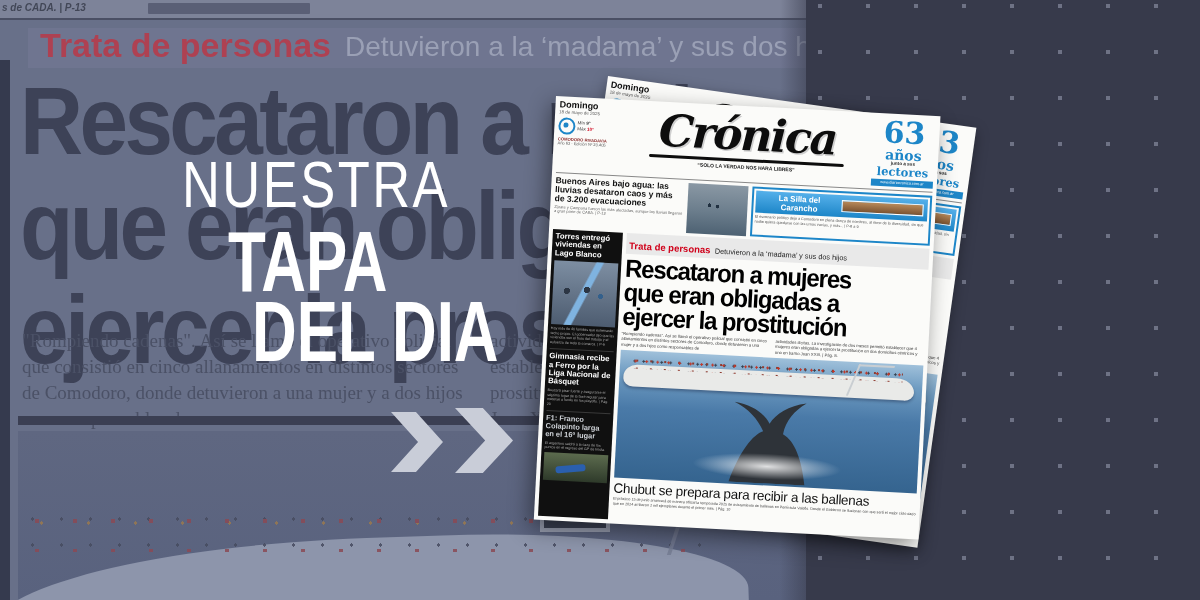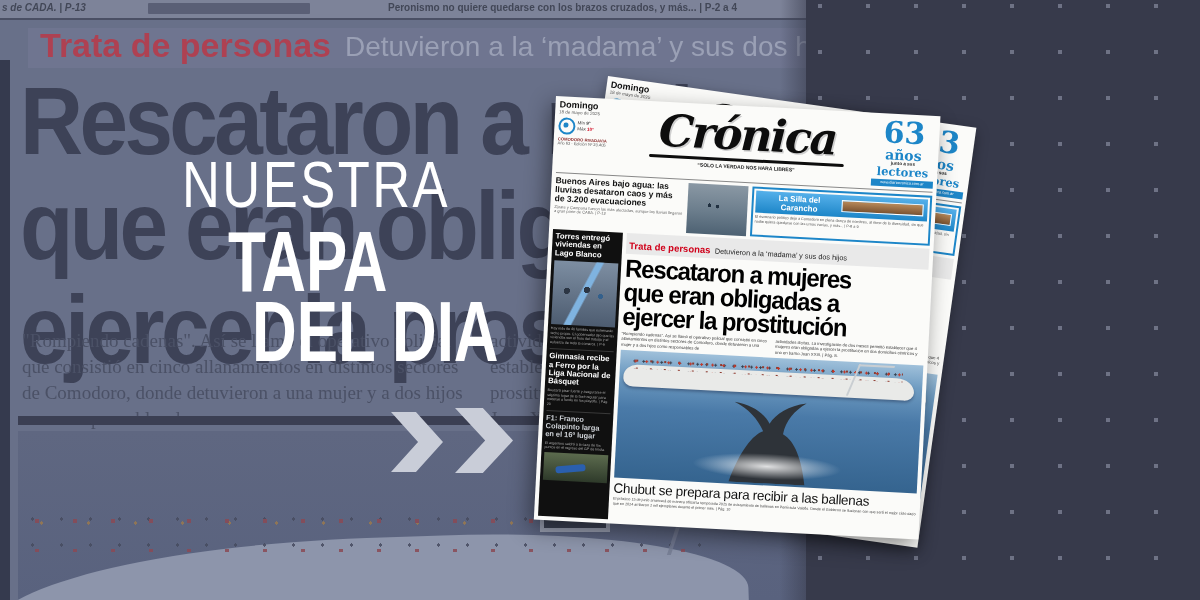--- a/index.html
+++ b/index.html
@@ -148,21 +148,20 @@
 </style>
 </head>
 <body>
 
 <div class="stage">
 
   <div class="bg">
     <div class="bg-topstrip">
       <span class="bg-ts-left">s de CADA. | P-13</span>
       <span class="bg-ts-box"></span>
-      <span class="bg-ts-right">Peronismo no quiere quedarse con los brazos cruzados, y más... | P-2 a 4</span>
     </div>
     <div class="bg-kickstrip"></div>
     <div class="bg-kicker">Trata de personas</div>
     <div class="bg-kicksub">Detuvieron a la ‘madama’ y sus dos hijos</div>
     <div class="bg-hl bg-hl1">Rescataron a mujeres</div>
     <div class="bg-hl bg-hl2">que eran obligadas a</div>
     <div class="bg-hl bg-hl3">ejercer la prostitución</div>
     <div class="bg-body">
       <div class="bg-col bg-col1">"Rompiendo cadenas". Así se llamó el operativo policial que consistió en cinco allanamientos en distintos sectores de Comodoro, donde detuvieron a una mujer y a dos hijos como responsables de</div>
       <div class="bg-col bg-col2">actividades ilícitas. La investigación de dos meses permitió establecer que 4 mujeres eran obligadas a ejercer la prostitución en dos domicilios céntricos y uno en barrio Juan XXIII. | Pág. 8.</div>

